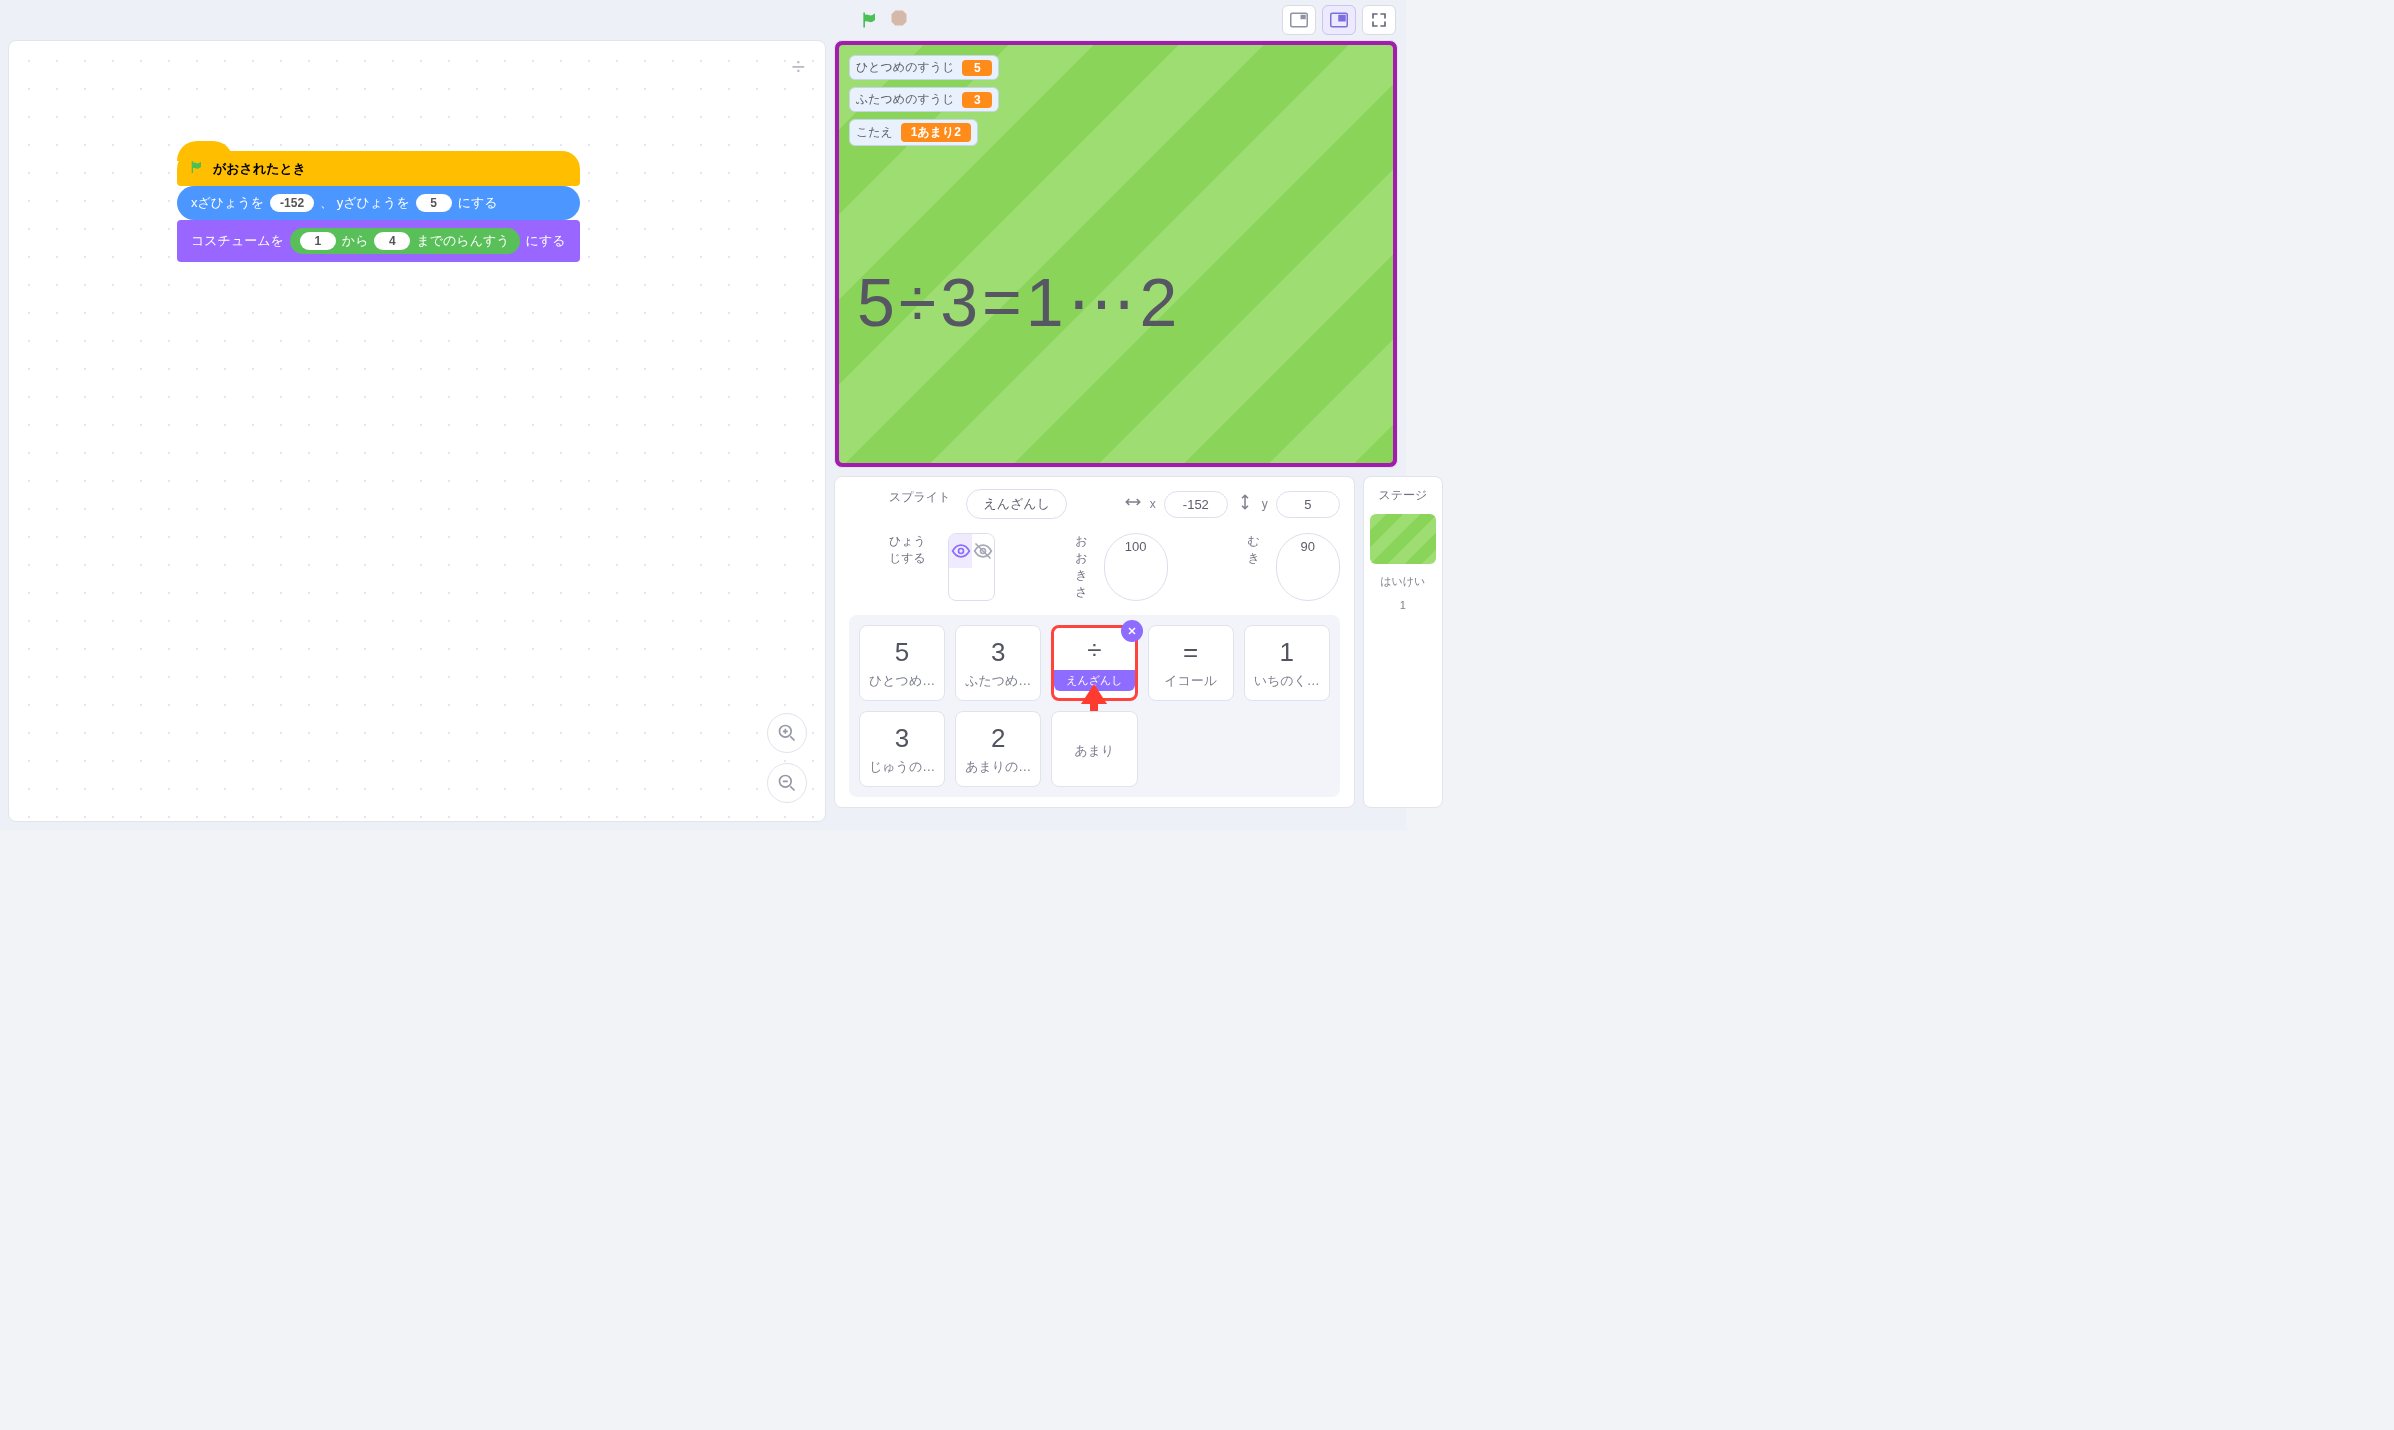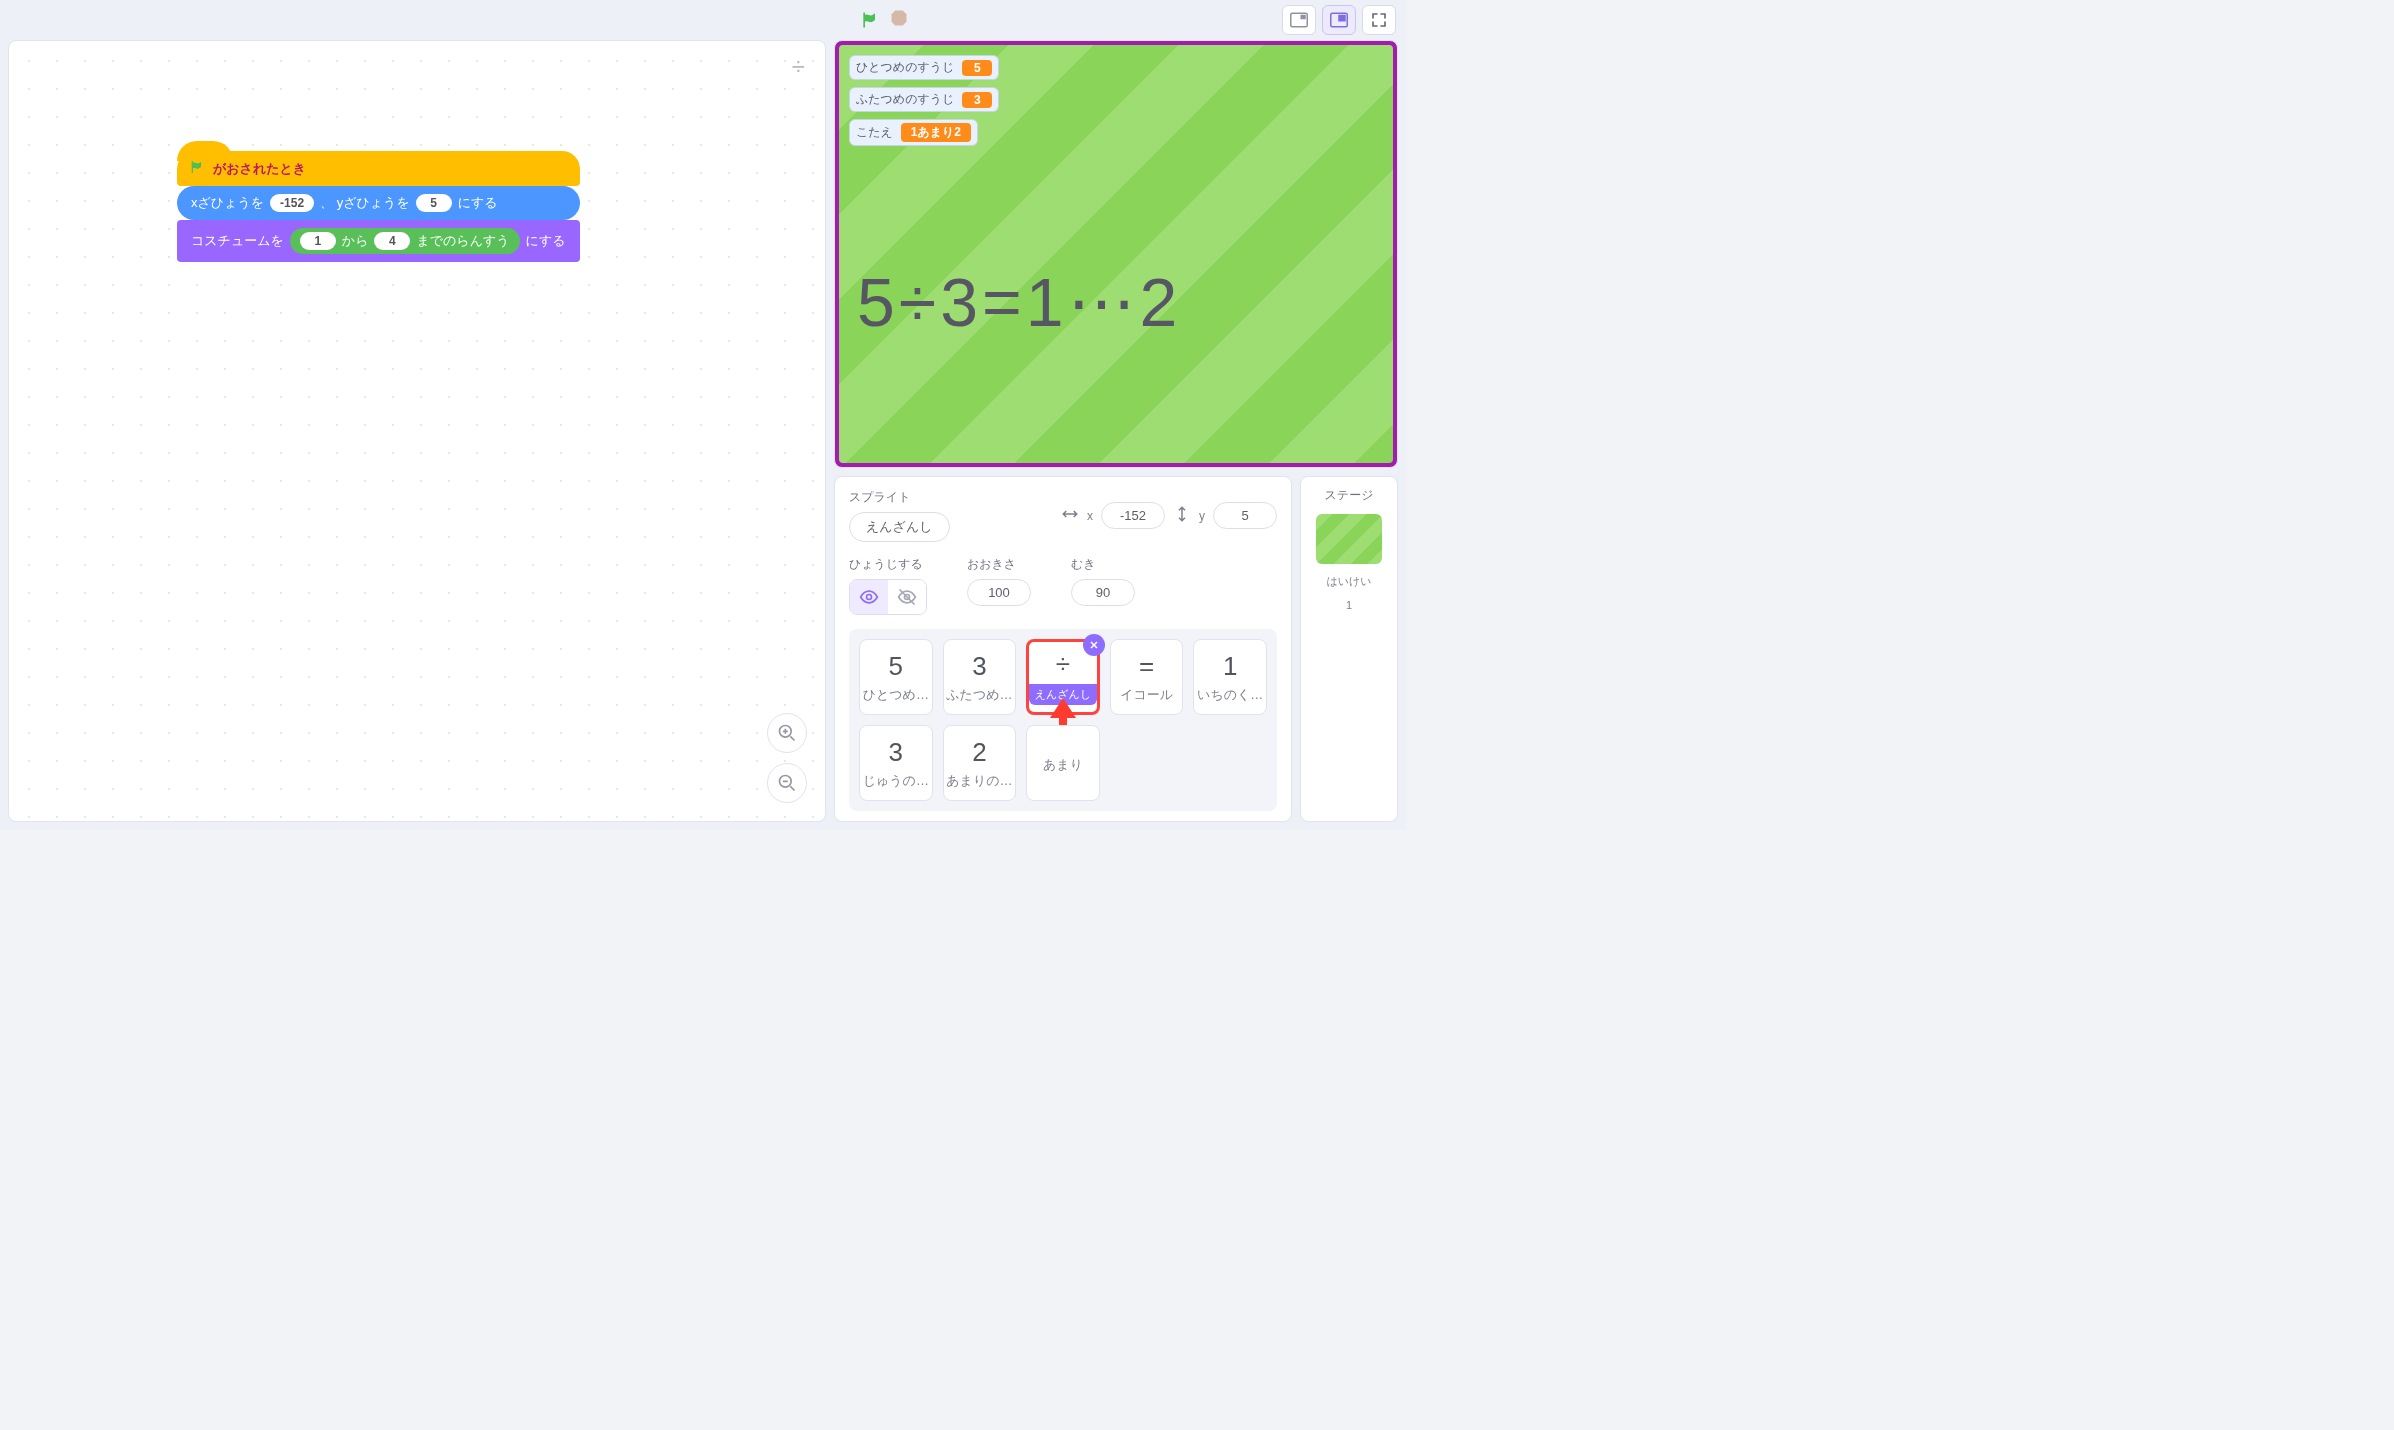--- a/index.html
+++ b/index.html
@@ -48,21 +48,21 @@
   }
 
   .code-top-icon {
     position:absolute; top:12px; right:20px; color:#b7b9c3; font-size:24px;
   }
 
   .blocks { position:absolute; top:110px; left:168px; }
 
   .hat {
     display:inline-flex; align-items:center; gap:8px;
-    background:#ffbf00; color:#be185d; font-size:13px; font-weight:600;
+    background:#ffbf00; color:#000000; font-size:13px; font-weight:600;
     border-radius:18px 18px 4px 4px;
     padding:8px 16px 8px 12px;
     position:relative;
   }
   .hat::before{
     content:""; position:absolute; top:-10px; left:0; width:56px; height:20px;
     background:#ffbf00; border-radius:20px 20px 0 0;
   }
   .hat .flag-mini svg{ width:16px; height:16px; position:relative; z-index:1;}
   .hat span{ position:relative; z-index:1;}
@@ -121,21 +121,21 @@
     letter-spacing:4px; font-weight:400;margin-top:43px;
   }
 
   .panel-row { display:flex; gap:8px; }
 
   .sprite-panel {
     flex:1; background:#fff; border:1px solid #e2e4ec; border-radius:8px; padding:12px 14px 10px;
     display:flex; flex-direction:column; gap:14px;
   }
   .sp-top { display:flex; align-items:center; gap:18px; }
-  .sp-col { display:flex; flex-direction:column; gap:6px; }
+  .sp-col { display:flex; flex-direction:row; gap:16px;margin-left:40px; }
   .sp-label { font-size:12px; color:#6f7180; }
   .sp-input {
     border:1px solid #dcdfeb; border-radius:999px; padding:5px 16px; font-size:13px;
     color:#5c5e6c; background:#fff; min-width:100px; text-align:left;
   }
   .sp-input.sm { min-width:64px; text-align:center; }
   .xy-group { display:flex; align-items:center; gap:8px; margin-left:auto;}
   .xy svg { width:18px; height:18px; }
   .xy-label { font-size:12px; color:#7c7e8c; }
 

